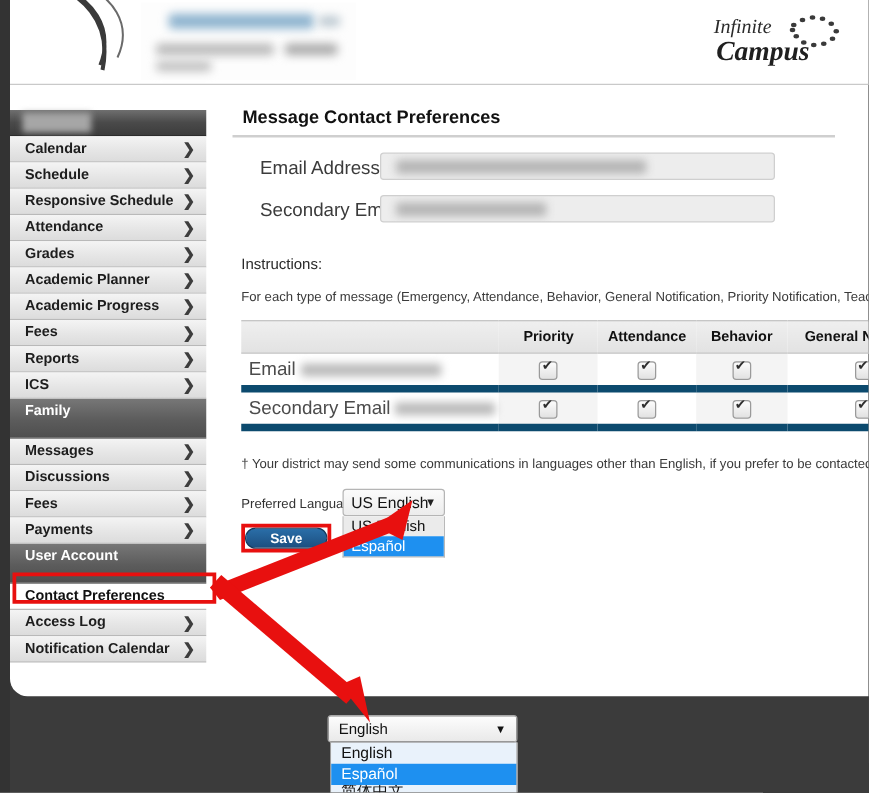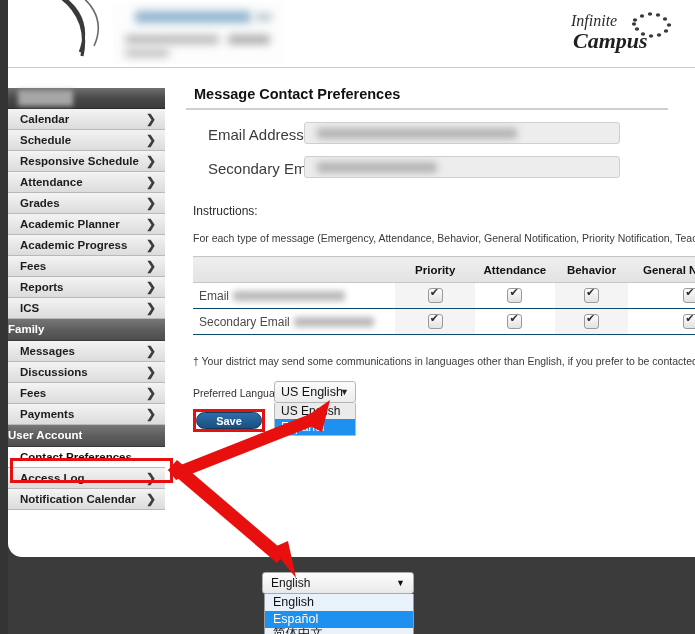--- a/index.html
+++ b/index.html
@@ -57,25 +57,25 @@
     border-bottom:1px solid #b9b9b9;
     font-size:11.5px; font-weight:bold; color:#1d1d1d;
     padding-left:12px; position:relative; box-sizing:border-box;
     white-space:nowrap;
   }
   .sb-item .chev {
     position:absolute; right:9px; top:0; line-height:21px;
     font-size:12px; font-weight:bold; color:#3d3d3d;
   }
   .sb-header {
-    height:22px; line-height:21px;
+    height:32px; line-height:21px;
     background: linear-gradient(to bottom,#777 0%,#5c5c5c 55%,#4e4e4e 100%);
     border-bottom:1px solid #3a3a3a;
     font-size:11.5px; font-weight:bold; color:#ffffff;
-    box-sizing:border-box; white-space:nowrap;
+    padding-left:12px; box-sizing:border-box; white-space:nowrap;
   }
   .sb-item.selected {
     background:#ffffff; color:#111;
   }
   .sb-redbox {
     position:absolute; left:2px; top:458px; width:163px; height:25px;
     border:3px solid #e8100f; box-sizing:border-box; z-index:40;
     background:transparent;
   }
 
@@ -101,21 +101,21 @@
   
   .pref-table { margin-top:12px; margin-left:7px; width:560px; border-collapse:collapse; }
   .pref-table thead th {
     background: linear-gradient(to bottom,#efefef 0%,#e2e2e2 100%);
     border-top:1px solid #c6c6c6; border-bottom:1px solid #c6c6c6;
     font-size:11.5px; font-weight:bold; color:#111;
     height:23px; text-align:center; white-space:nowrap;
   }
   .pref-table thead th.first { text-align:left; }
   .pref-table tbody td {
-    height:23px; border-bottom:1px solid #0c4a6e; text-align:center; font-size:12px; color:#4b4b4b;
+    height:23px; border-bottom:6px solid #0c4a6e; text-align:center; font-size:15px; color:#4b4b4b;
   }
   .pref-table tbody td.first { text-align:left; padding-left:6px; white-space:nowrap; position:relative; }
   .pref-table tbody tr td.alt { background:#f4f4f4; }
   .row-blur { display:inline-block; vertical-align:middle; height:10px; background:#b9b9b9; filter: blur(3.2px); border-radius:2px; margin-left:4px; }
   .rb-1 { width:112px; }
   .rb-2 { width:80px; }
   .cbx {
     display:inline-block; width:13px; height:13px; border:1px solid #9a9a9a; border-radius:3px;
     background: linear-gradient(to bottom,#fcfcfc 0%,#e2e2e2 100%);
     position:relative; vertical-align:middle;

